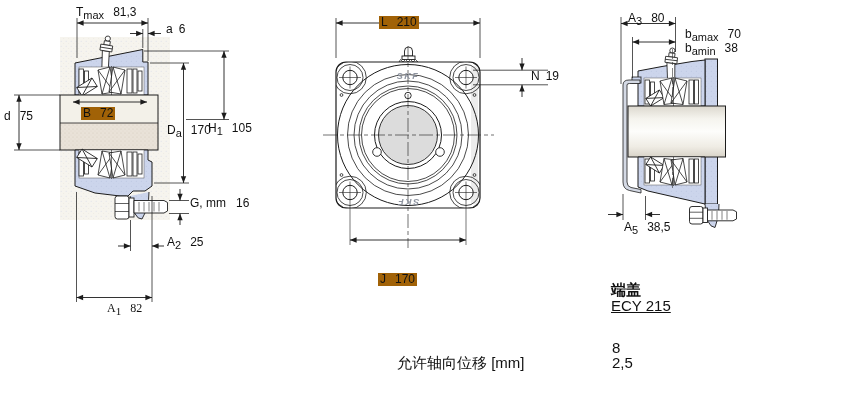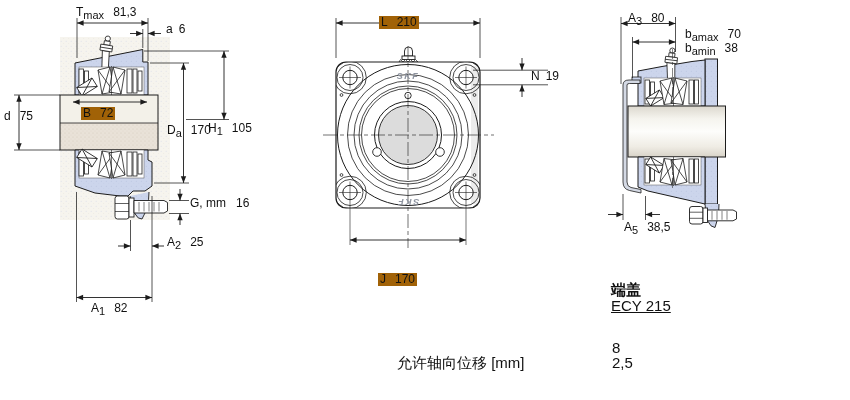--- a/index.html
+++ b/index.html
@@ -312,21 +312,21 @@
 </div>
 <div class="lbl" style="left:167px;top:124px;">
   <span>D</span><sub>a</sub><span class="val">170</span>
 </div>
 <div class="lbl" style="left:190px;top:197px;">
   <span>G, mm</span><span class="val gap-lg">16</span>
 </div>
 <div class="lbl" style="left:167px;top:236px;">
   <span>A</span><sub>2</sub><span class="val">25</span>
 </div>
-<div class="lbl" style="left:91px;top:302px;">
+<div class="lbl" style="left:107px;top:302px;font-family:Liberation Serif, serif;">
   <span>A</span><sub>1</sub><span class="val">82</span>
 </div>
 
 <div class="lbl bgw" style="left:379px;top:16px;">
   <span>L</span><span class="val">210</span>
 </div>
 <div class="lbl" style="left:531px;top:70px;">
   <span>N</span><span class="val gap-sm">19</span>
 </div>
 <div class="lbl bgw" style="left:378px;top:233px;margin-top:40px;">

